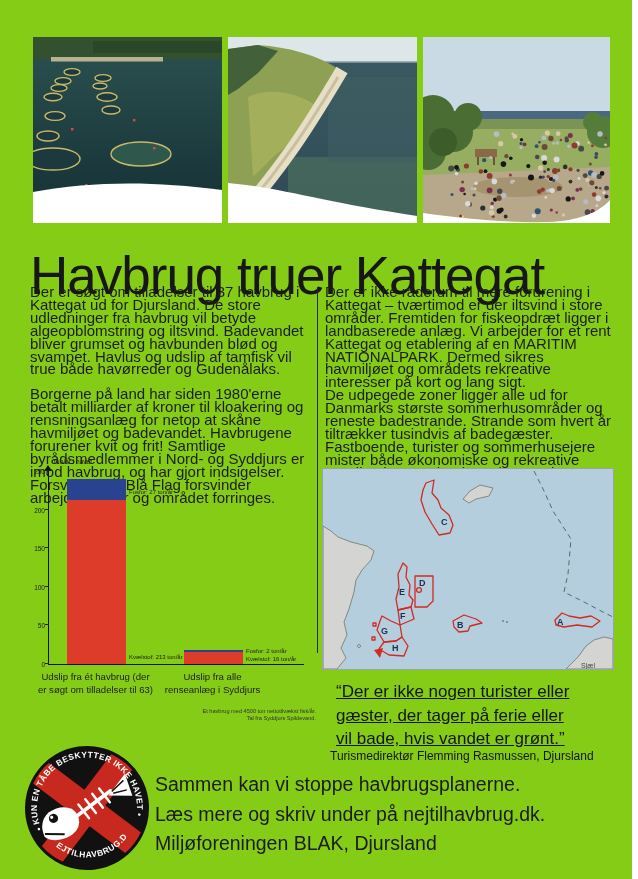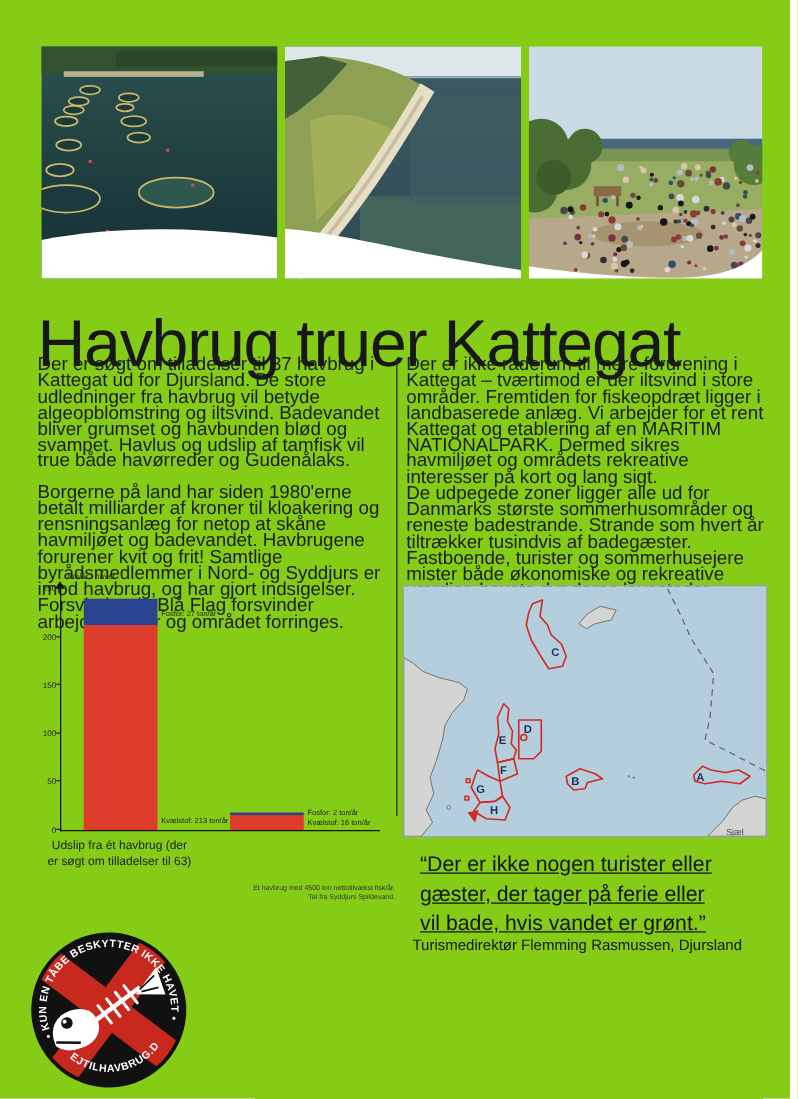--- a/index.html
+++ b/index.html
@@ -299,20 +299,22 @@
         <div class="bar-seg" style="left: 135px; width: 59px; bottom: 0px; height: 12.352px; background: rgb(221, 60, 43);"></div>
         <div class="bar-seg" style="left: 135px; width: 59px; bottom: 12.352px; height: 1.544px; background: rgb(42, 67, 144);"></div>
         <div class="bar-ann" style="left: 80px; bottom: 168px;">Fosfor: 27 ton/år</div>
         <div class="bar-ann" style="left: 80px; bottom: 3px;">Kvælstof: 213 ton/år</div>
         <div class="bar-ann" style="left: 197px; bottom: 9px;">Fosfor: 2 ton/år</div>
         <div class="bar-ann" style="left: 197px; bottom: 1px;">Kvælstof: 16 ton/år</div>
       </div>
     <div class="chart-categories">
         <div class="cat-label" style="left: -22.5px;">Udslip fra ét havbrug (der
 er søgt om tilladelser til 63)</div>
+        <div class="cat-label" style="left: 94.5px;">Udslip fra alle
+renseanlæg i Syddjurs</div>
       </div>
     <div class="chart-footnote">Et havbrug med 4500 ton nettotilvækst fisk/år.
 Tal fra Syddjurs Spildevand.</div>
   </div>
 
   <div class="map">
     <svg width="290" height="200" viewBox="0 0 290 200">
       <rect x="0" y="0" width="290" height="200" fill="#b5cedd"></rect>
       <g fill="#d4d4d2" stroke="#70756f" stroke-width="0.8">
         <path d="M0,57 L8,62 L15,68 L28,73 L44,77 L51,82 L48,91 L39,101 L33,111 L31,123 L26,140 L21,153 L24,166 L18,179 L23,189 L14,200 L0,200 Z"></path>
@@ -391,14 +393,19 @@
         <text font-family="Liberation Sans, sans-serif" font-size="8.4" font-weight="bold" fill="#ffffff" letter-spacing="0.4">
           <textPath href="#arcTop" startOffset="50%" text-anchor="middle">• KUN EN TÅBE BESKYTTER IKKE HAVET •</textPath>
         </text>
         <text font-family="Liberation Sans, sans-serif" font-size="8.4" font-weight="bold" fill="#ffffff" letter-spacing="0.6">
           <textPath href="#arcBot" startOffset="50%" text-anchor="middle">NEJTILHAVBRUG.DK</textPath>
         </text>
       </g>
     </svg>
   </div>
 
+  <div class="footer-text">
+    <div>Sammen kan vi stoppe havbrugsplanerne.</div>
+    <div>Læs mere og skriv under på nejtilhavbrug.dk.</div>
+    <div>Miljøforeningen BLAK, Djursland</div>
+  </div>
 
 </div>
 
 </body></html>

